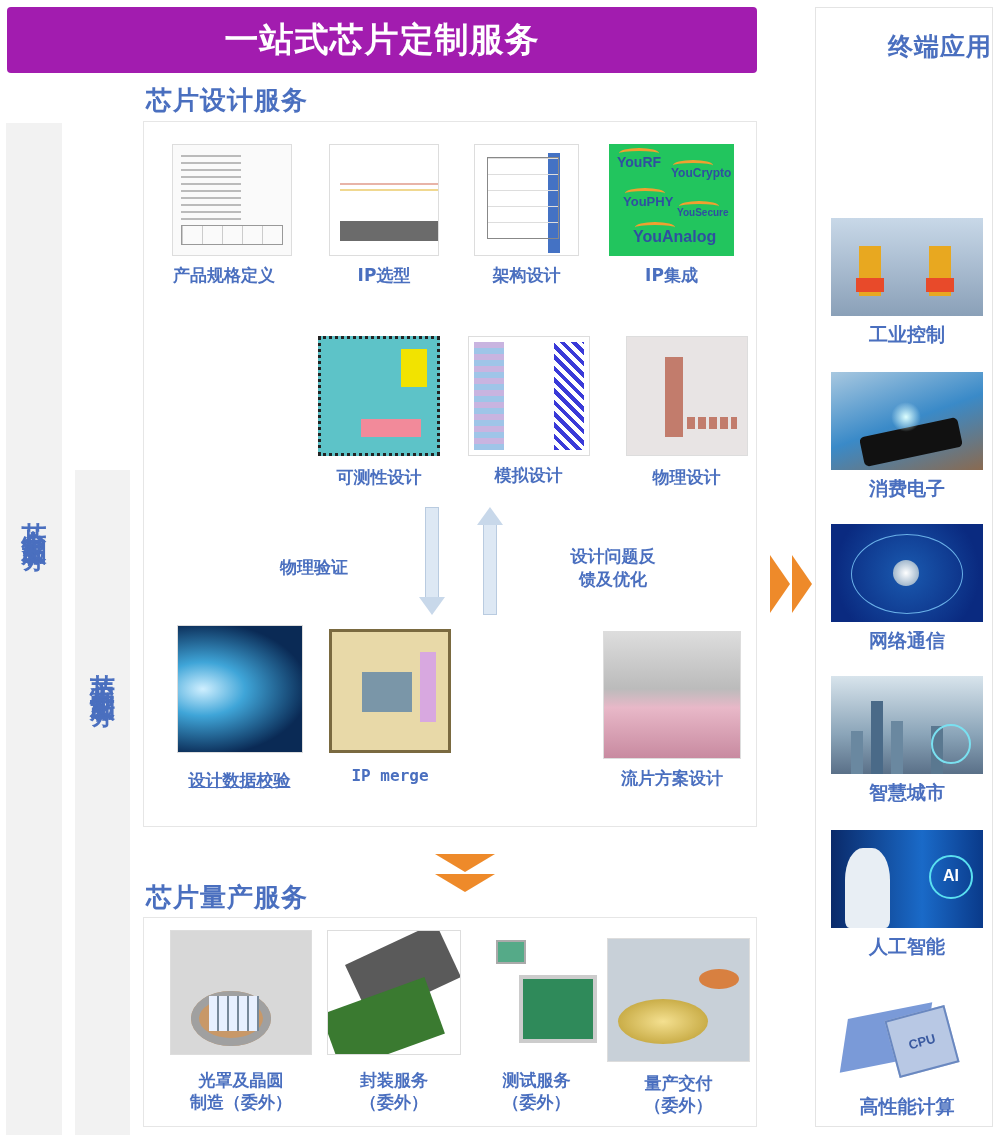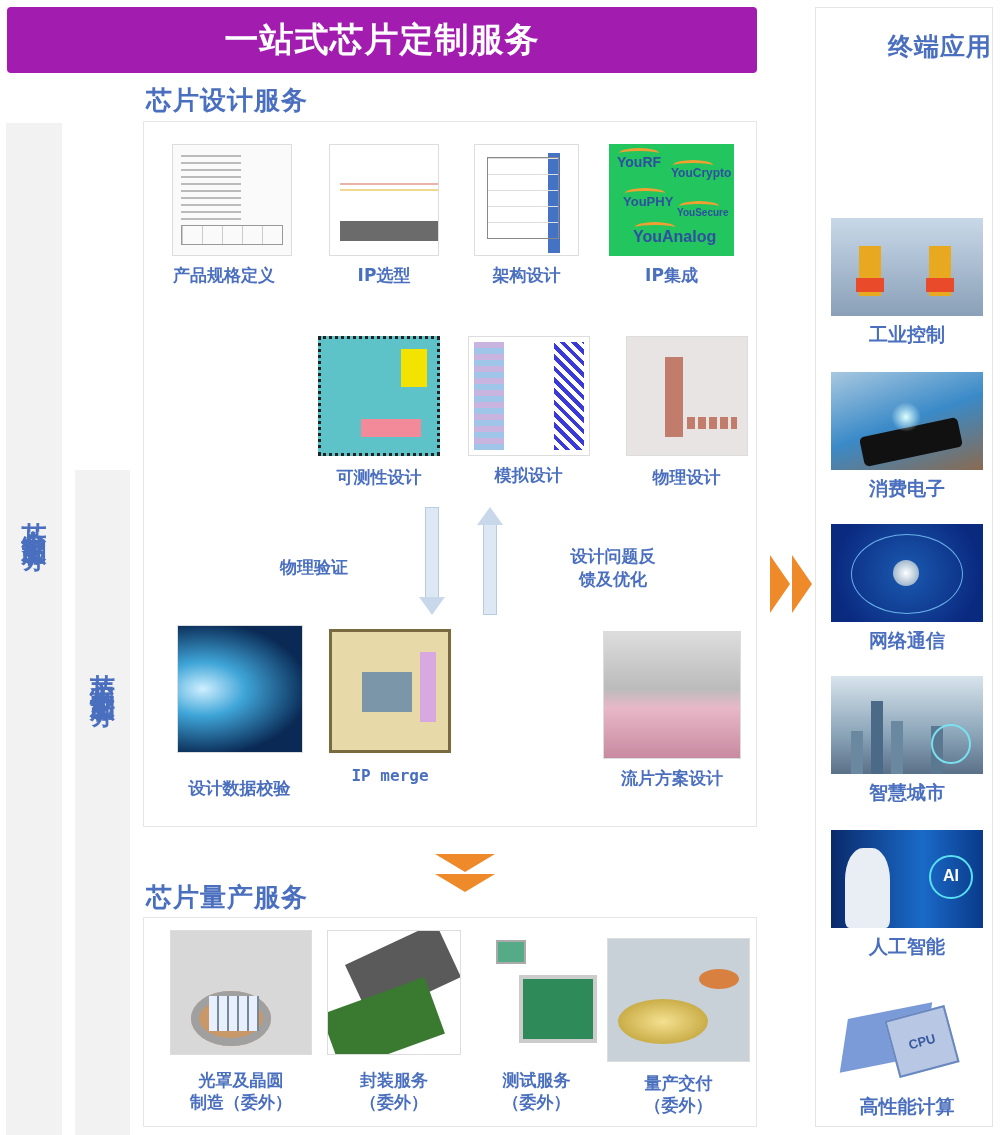--- a/index.html
+++ b/index.html
@@ -194,21 +194,21 @@
     <div class="img img-analog" style="width:122px; height:120px;"></div>
     <div class="label" style="">模拟设计</div>
   </div>
   <div class="tile" style="left:480px; top:214px; width:125px;">
     <div class="img img-phys" style="width:122px; height:120px;"></div>
     <div class="label" style="margin-top:10px;">物理设计</div>
   </div>
 
   <div class="tile" style="left:28px; top:503px; width:135px;">
     <div class="img img-bin" style="width:126px; height:128px;"></div>
-    <div class="label" style="margin-top:24px;">设计数据校验</div>
+    <div class="label" style="margin-top:16px;text-decoration:underline;">设计数据校验</div>
   </div>
   <div class="tile" style="left:180px; top:507px; width:132px;">
     <div class="img img-merge" style="width:122px; height:124px;"></div>
     <div class="label mono" style="margin-top:12px;">IP merge</div>
   </div>
   <div class="tile" style="left:458px; top:509px; width:140px;">
     <div class="img img-tape" style="width:138px; height:128px;"></div>
     <div class="label" style="margin-top:8px;">流片方案设计</div>
   </div>
 </div>

